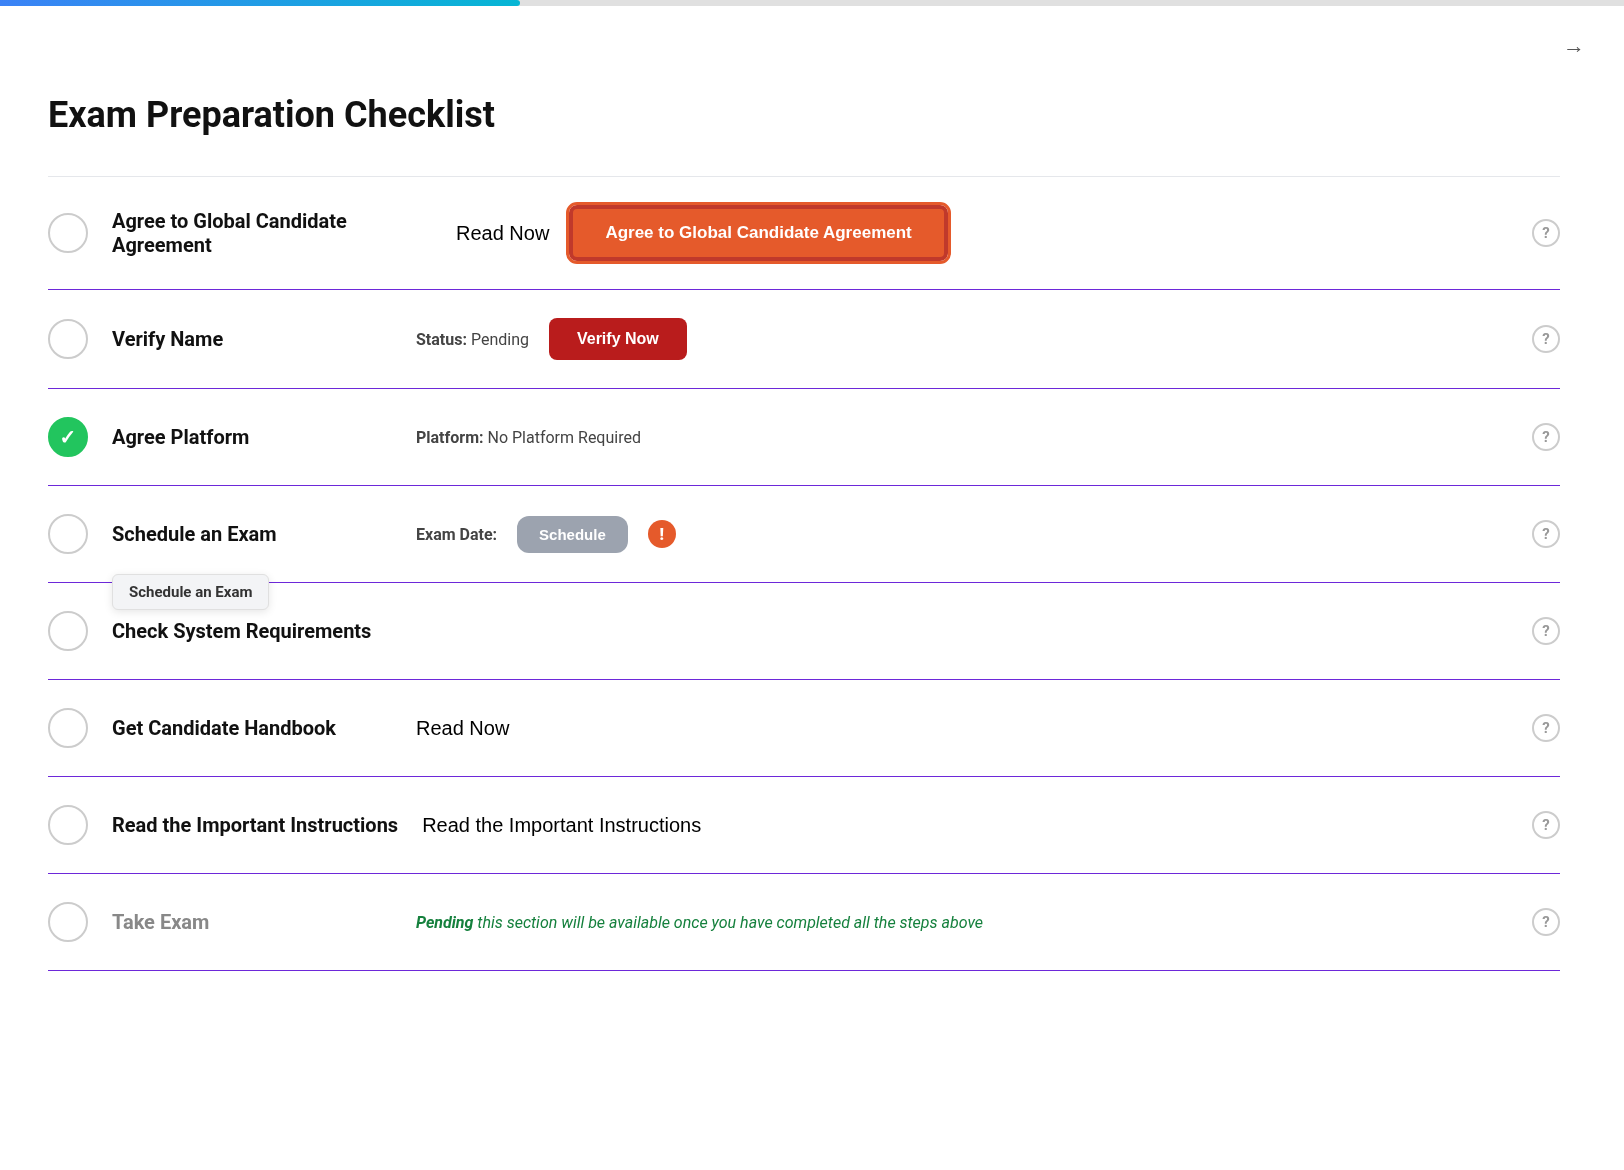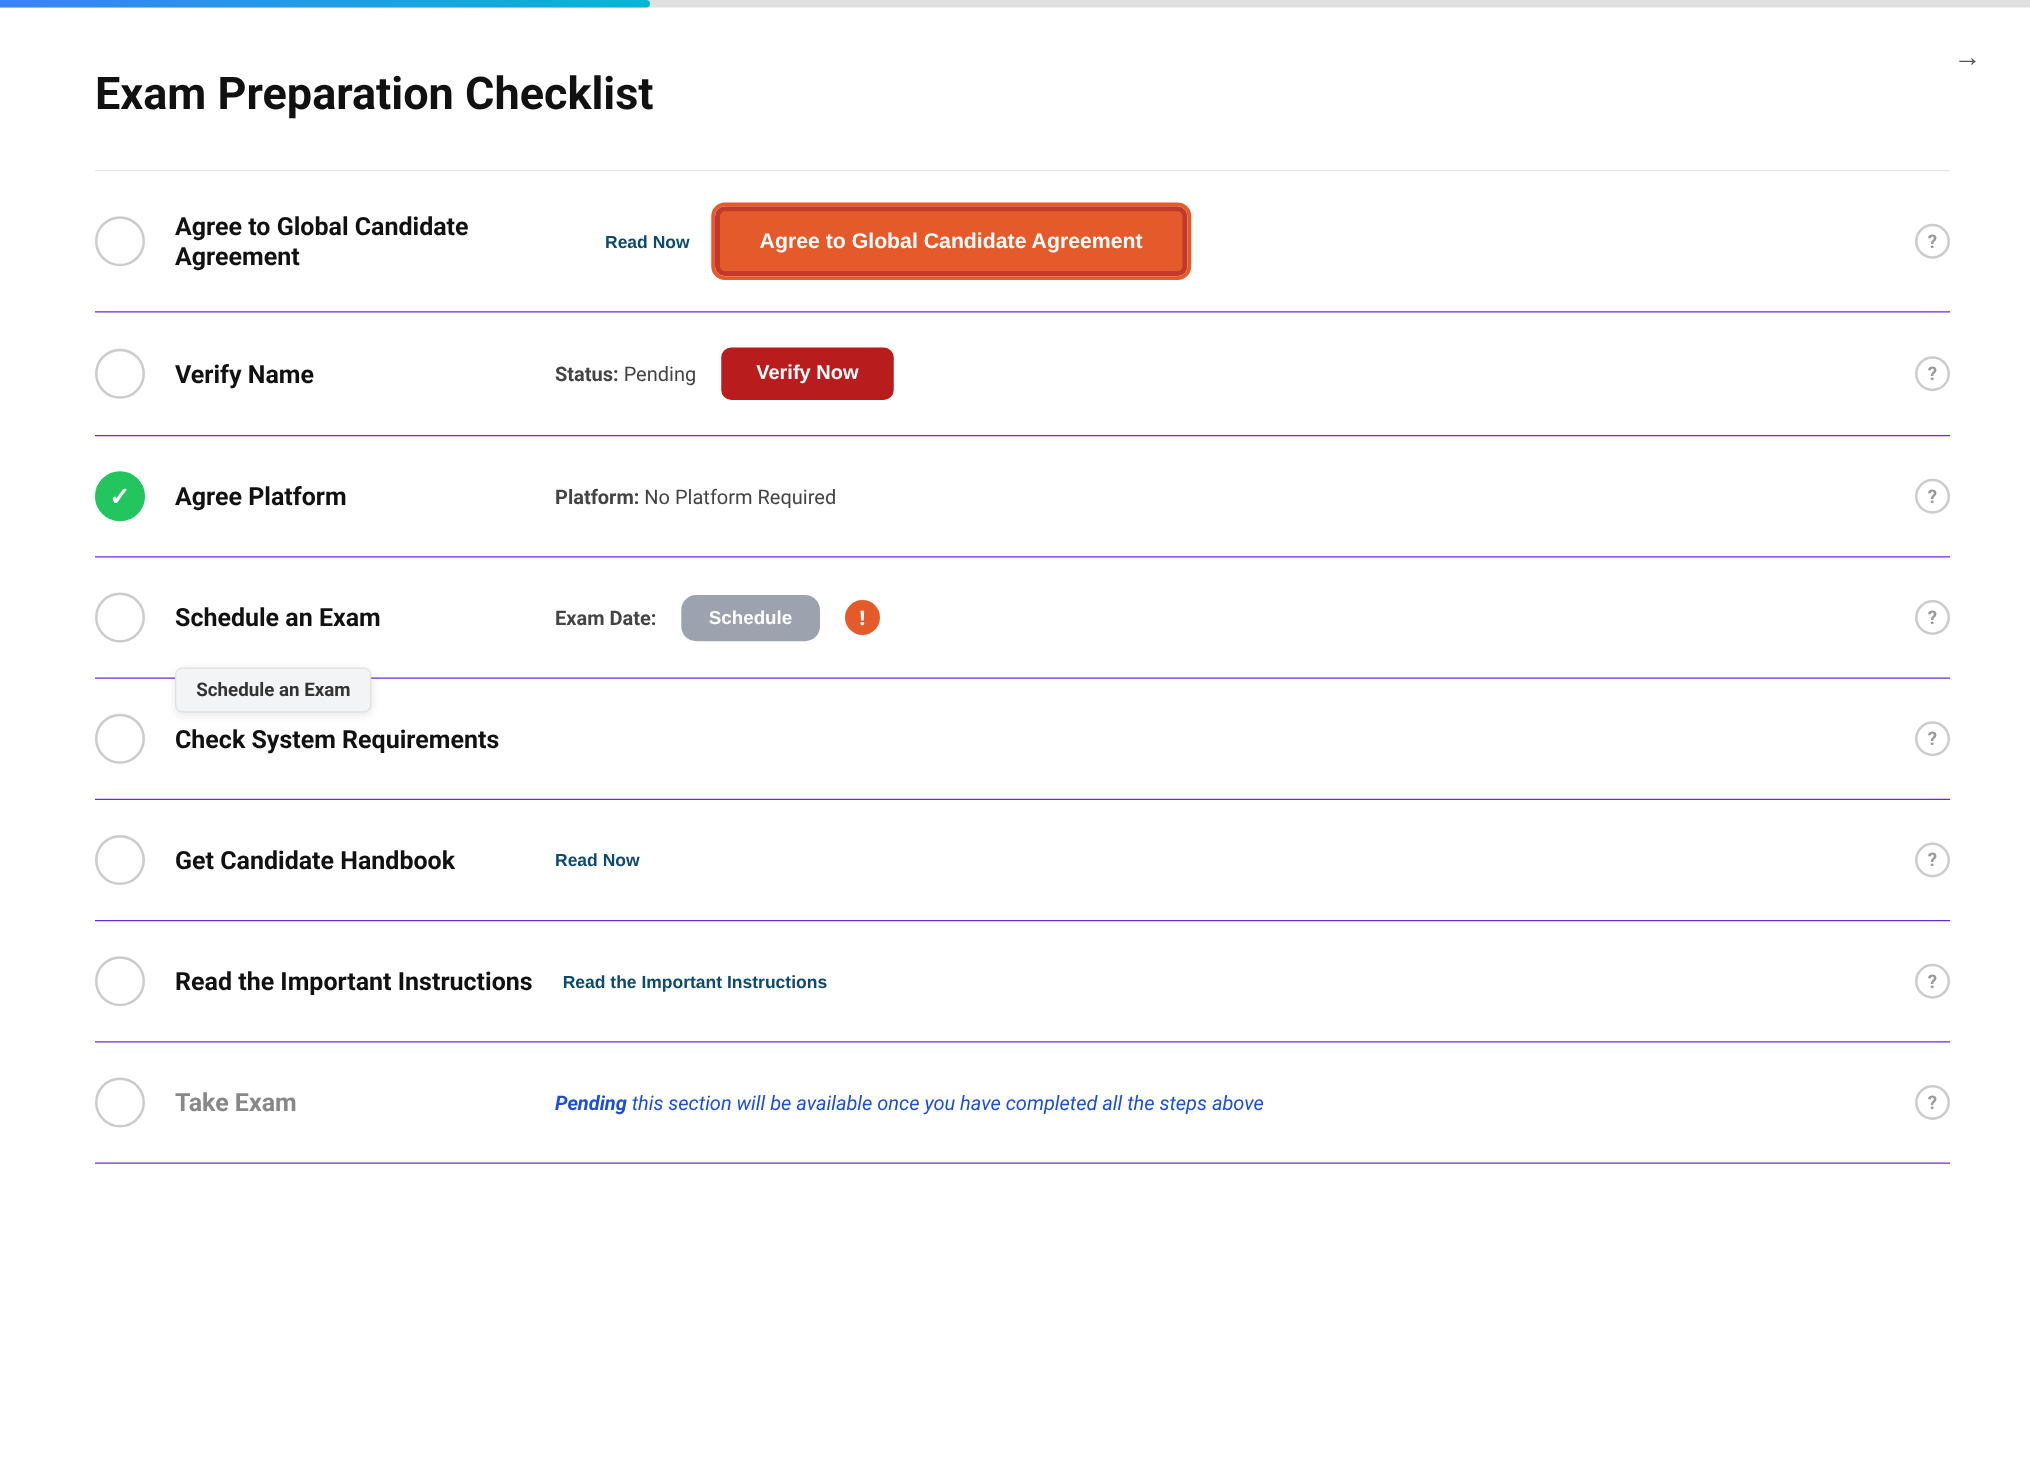--- a/index.html
+++ b/index.html
@@ -34,21 +34,22 @@
       display: flex;
       align-items: center;
       justify-content: center;
       cursor: pointer;
       color: #555;
       font-size: 22px;
     }
 
     .main-container {
       position: relative;
-      padding: 48px 64px 40px 76px;
+      padding: 48px 64px 40px 48px;
+      margin-top: 40px;
     }
 
     .header-row {
       display: flex;
       align-items: baseline;
       gap: 32px;
       margin-bottom: 40px;
       flex-wrap: wrap;
     }
 
@@ -132,25 +133,25 @@
     .row-status-text {
       font-size: 16px;
       color: #444;
     }
 
     .row-status-text strong {
       font-weight: 700;
     }
 
     .btn-link {
-      font-size: 14px;
-      color: #0c4a6e;
+      font-size: 20px;
+      color: #000000;
       cursor: pointer;
       text-decoration: none;
-      font-weight: 700;
+      font-weight: 400;
       background: none;
       border: none;
       padding: 0;
     }
 
     .btn-primary {
       background: #b91c1c;
       color: #fff;
       border: none;
       border-radius: 8px;
@@ -225,21 +226,21 @@
       padding: 8px 16px;
       font-size: 15px;
       color: #333;
       box-shadow: 0 2px 8px rgba(0,0,0,0.10);
       z-index: 10;
       white-space: nowrap;
     }
 
     .take-exam-pending {
       font-size: 16px;
-      color: #1d4ed8;
+      color: #15803d;
       font-style: italic;
       text-align: right;
     }
     .take-exam-pending strong {
       font-weight: 700;
       font-style: italic;
     }
   </style>
 </head>
 <body>

